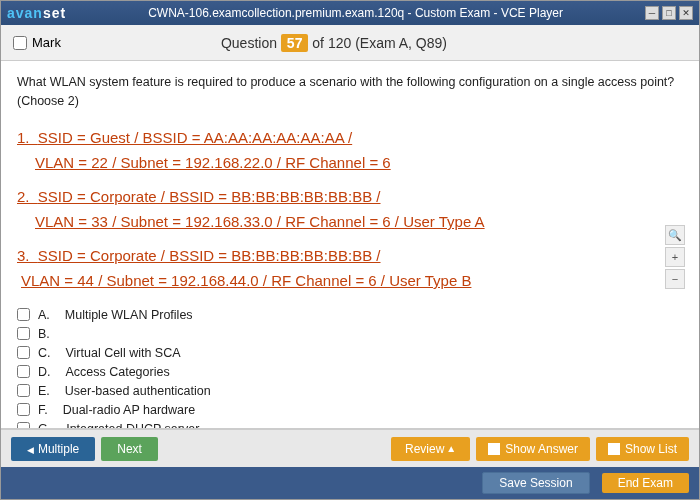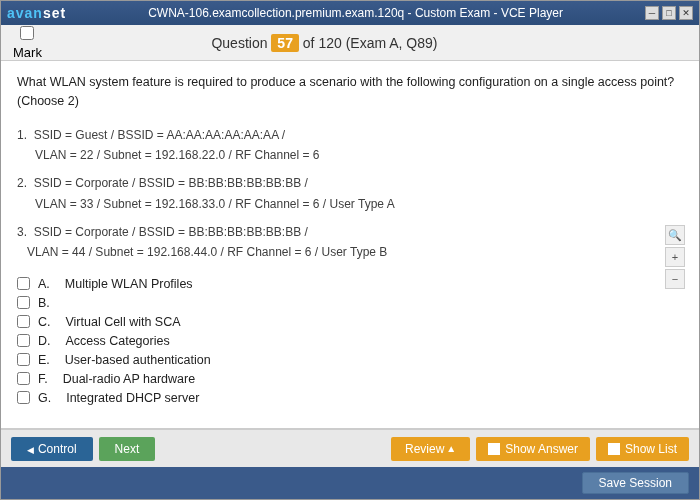--- a/index.html
+++ b/index.html
@@ -69,24 +69,23 @@
       border-bottom: 1px solid #ccc;
       padding: 6px 12px;
       display: flex;
       align-items: center;
       justify-content: space-between;
       height: 36px;
       flex-shrink: 0;
     }
     .mark-checkbox {
       display: flex;
-      align-items: center;
+      align-items: flex-end;
       gap: 5px;
       font-size: 13px;
-      flex-direction: column;
     }
     .mark-checkbox input[type="checkbox"] {
       width: 14px;
       height: 14px;
     }
     .question-info {
       font-size: 14px;
       color: #333;
       font-weight: normal;
     }
@@ -106,24 +105,25 @@
       padding: 12px 16px;
       border-bottom: 1px solid #ccc;
     }
     .question-text {
       font-size: 12.5px;
       color: #222;
       margin-bottom: 14px;
       line-height: 1.5;
     }
     .scenario-block {
-      font-size: 12px;
-      color: #404040;
+      font-size: 15px;
+      color: #c2410c;
       margin-bottom: 14px;
       line-height: 1.7;
+      text-decoration: underline;
     }
     .scenario-item {
       margin-bottom: 8px;
     }
     .answers-section {
       margin-top: 8px;
     }
     .answer-item {
       display: flex;
       align-items: center;
@@ -314,21 +314,21 @@
         <div class="scenario-item">
           <span>1.&nbsp;&nbsp;</span><span>SSID = Guest / BSSID = AA:AA:AA:AA:AA:AA /</span><br>
           <span style="margin-left:18px">VLAN = 22 / Subnet = 192.168.22.0 / RF Channel = 6</span>
         </div>
         <div class="scenario-item">
           <span>2.&nbsp;&nbsp;</span><span>SSID = Corporate / BSSID = BB:BB:BB:BB:BB:BB /</span><br>
           <span style="margin-left:18px">VLAN = 33 / Subnet = 192.168.33.0 / RF Channel = 6 / User Type A</span>
         </div>
         <div class="scenario-item">
           <span>3.&nbsp;&nbsp;</span><span>SSID = Corporate / BSSID = BB:BB:BB:BB:BB:BB /</span><br>
-          <span style="margin-left:10px">VLAN = 44 / Subnet = 192.168.44.0 / RF Channel = 6 / User Type B</span>
+          <span style="margin-left:4px">VLAN = 44 / Subnet = 192.168.44.0 / RF Channel = 6 / User Type B</span>
         </div>
       </div>
 
       <div class="answers-section">
         <div class="answer-item">
           <input type="checkbox" style="">
           <span>A.&nbsp;&nbsp;</span>
           <span>Multiple WLAN Profiles</span>
         </div>
         <div class="answer-item">
@@ -366,21 +366,21 @@
     <div class="zoom-controls">
       <div class="zoom-icon">🔍</div>
       <div class="zoom-icon">+</div>
       <div class="zoom-icon">−</div>
     </div>
   </div>
 
   <div class="bottom-nav">
     <button class="btn-prev">
       <span class="chevron-left"></span>
-      <span>Control</span>
+      <span>Multiple</span>
     </button>
     <button class="btn-next">
       <span>Next</span>
     </button>
     <div class="spacer"></div>
     <button class="btn-review">
       <span>Review</span>
       <span class="caret">▲</span>
     </button>
     <button class="btn-show-answer">
@@ -390,15 +390,18 @@
     <button class="btn-show-list">
       <span class="btn-icon-sq"></span>
       <span>Show List</span>
     </button>
   </div>
 
   <div class="bottom-bar">
     <button class="btn-save-session">
       <span>Save Session</span>
     </button>
+    <button class="btn-end-exam">
+      <span>End Exam</span>
+    </button>
   </div>
 
 </div>
 
 </body></html>

